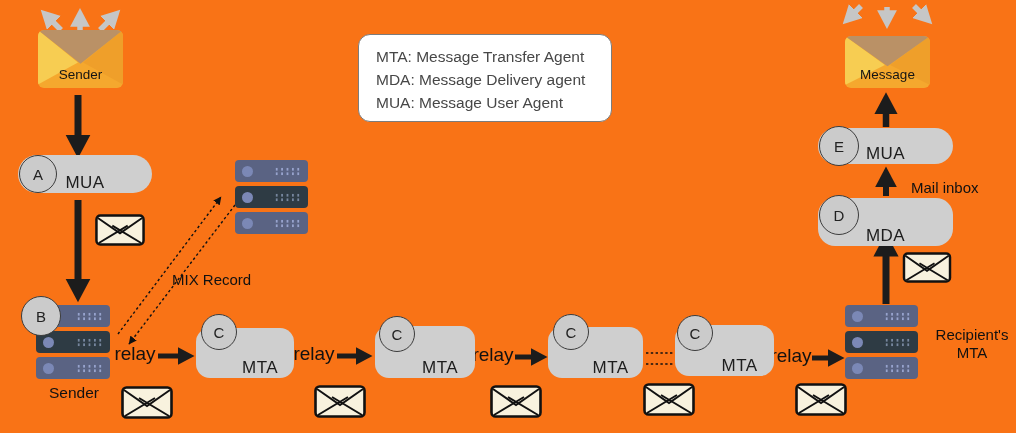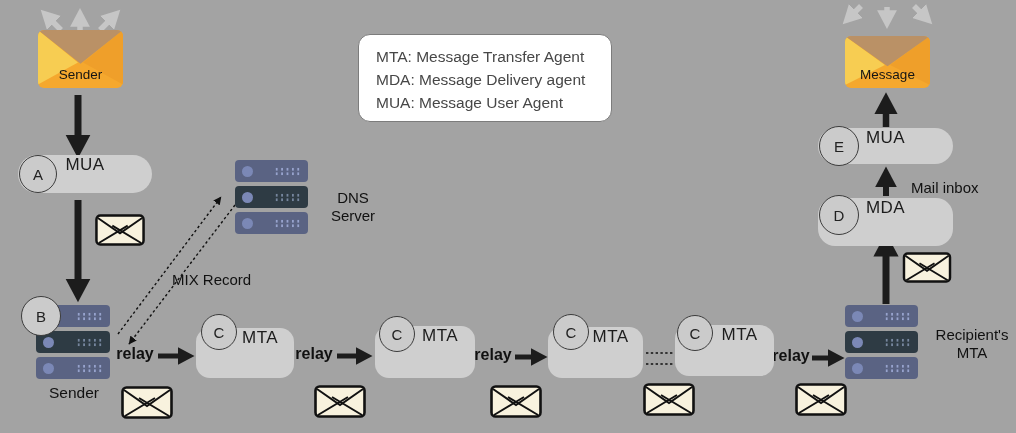--- a/index.html
+++ b/index.html
@@ -1,21 +1,21 @@
 <!DOCTYPE html>
 <html><head>
 <meta charset="utf-8">
 <style>
   html,body{margin:0;padding:0;background:#fff;}
-  .stage{position:relative;width:1016px;height:433px;background:#a3a3a3;
+  .stage{position:relative;width:1016px;height:433px;background:#f97316;
          font-family:"Liberation Sans",sans-serif;overflow:hidden;color:#161616;}
   .overlay{position:absolute;left:0;top:0;pointer-events:none;}
 
   
-  .pill{position:absolute;background:#cfcfcf;display:flex;align-items:flex-start;justify-content:center;
+  .pill{position:absolute;background:#cfcfcf;display:flex;align-items:flex-end;justify-content:center;
         color:#1d1d1d;font-weight:500;font-size:17px;letter-spacing:.4px;z-index:2;}
   .pill.round{border-radius:19px;}
   .pill.mta{border-radius:14px;padding-left:30px;box-sizing:border-box;}
 
   
   .badge{position:absolute;border-radius:50%;background:#cbcbcb;border:1.5px solid #3c3c3c;
          display:flex;align-items:center;justify-content:center;font-size:15px;color:#222;
          z-index:3;box-sizing:border-box;}
 
   
@@ -36,21 +36,21 @@
   .unit{height:22px;border-radius:4px;background:#5a6383;display:flex;align-items:center;padding:0 7px;box-sizing:border-box;}
   .unit.dark{background:#2e3b44;}
   .led{width:11px;height:11px;border-radius:50%;background:#7b88b6;flex:none;}
   .dots{margin-left:auto;width:27px;height:9px;
         background-image:radial-gradient(circle,#97a3cd 1.1px,transparent 1.3px);
         background-size:5.4px 4.5px;}
   .unit.dark .dots{background-image:radial-gradient(circle,#76869e 1.1px,transparent 1.3px);}
 
   
   .label{position:absolute;color:#111;font-size:15px;font-weight:500;line-height:18px;text-align:center;z-index:2;}
-  .relay{position:absolute;transform:translate(-50%,-50%);font-size:16px;font-weight:700;color:#111;z-index:2;}
+  .relay{position:absolute;transform:translate(-50%,-50%);font-size:19px;font-weight:400;color:#111;z-index:2;}
 
   
   .legend{position:absolute;left:358px;top:34px;width:254px;height:88px;box-sizing:border-box;
           border:1.5px solid #7c7c7c;border-radius:12px;background:#fff;
           padding:10px 0 0 17px;color:#474747;font-size:15.5px;line-height:23px;z-index:2;}
 </style>
 </head>
 <body>
 
 <div class="stage">
@@ -159,24 +159,20 @@
       </div>
     <div class="unit dark">
         <span class="led"></span>
         <span class="dots"></span>
       </div>
     <div class="unit">
         <span class="led"></span>
         <span class="dots"></span>
       </div>
   </div>
-  <div class="label" style="left:316px;top:189px;width:74px;">
-    <div>DNS</div>
-    <div>Server</div>
-  </div>
   <div class="label" style="left:172px;top:271px;width:100px;text-align:left;">MIX Record</div>
 
   <span class="relay" style="left:135px;top:354px;">relay</span>
   <span class="relay" style="left:314px;top:354px;">relay</span>
   <span class="relay" style="left:493px;top:355px;">relay</span>
   <span class="relay" style="left:791px;top:356px;">relay</span>
 
   <div class="pill mta" style="left:196px;top:328px;width:98px;height:50px;">
     <span>MTA</span>
   </div>

